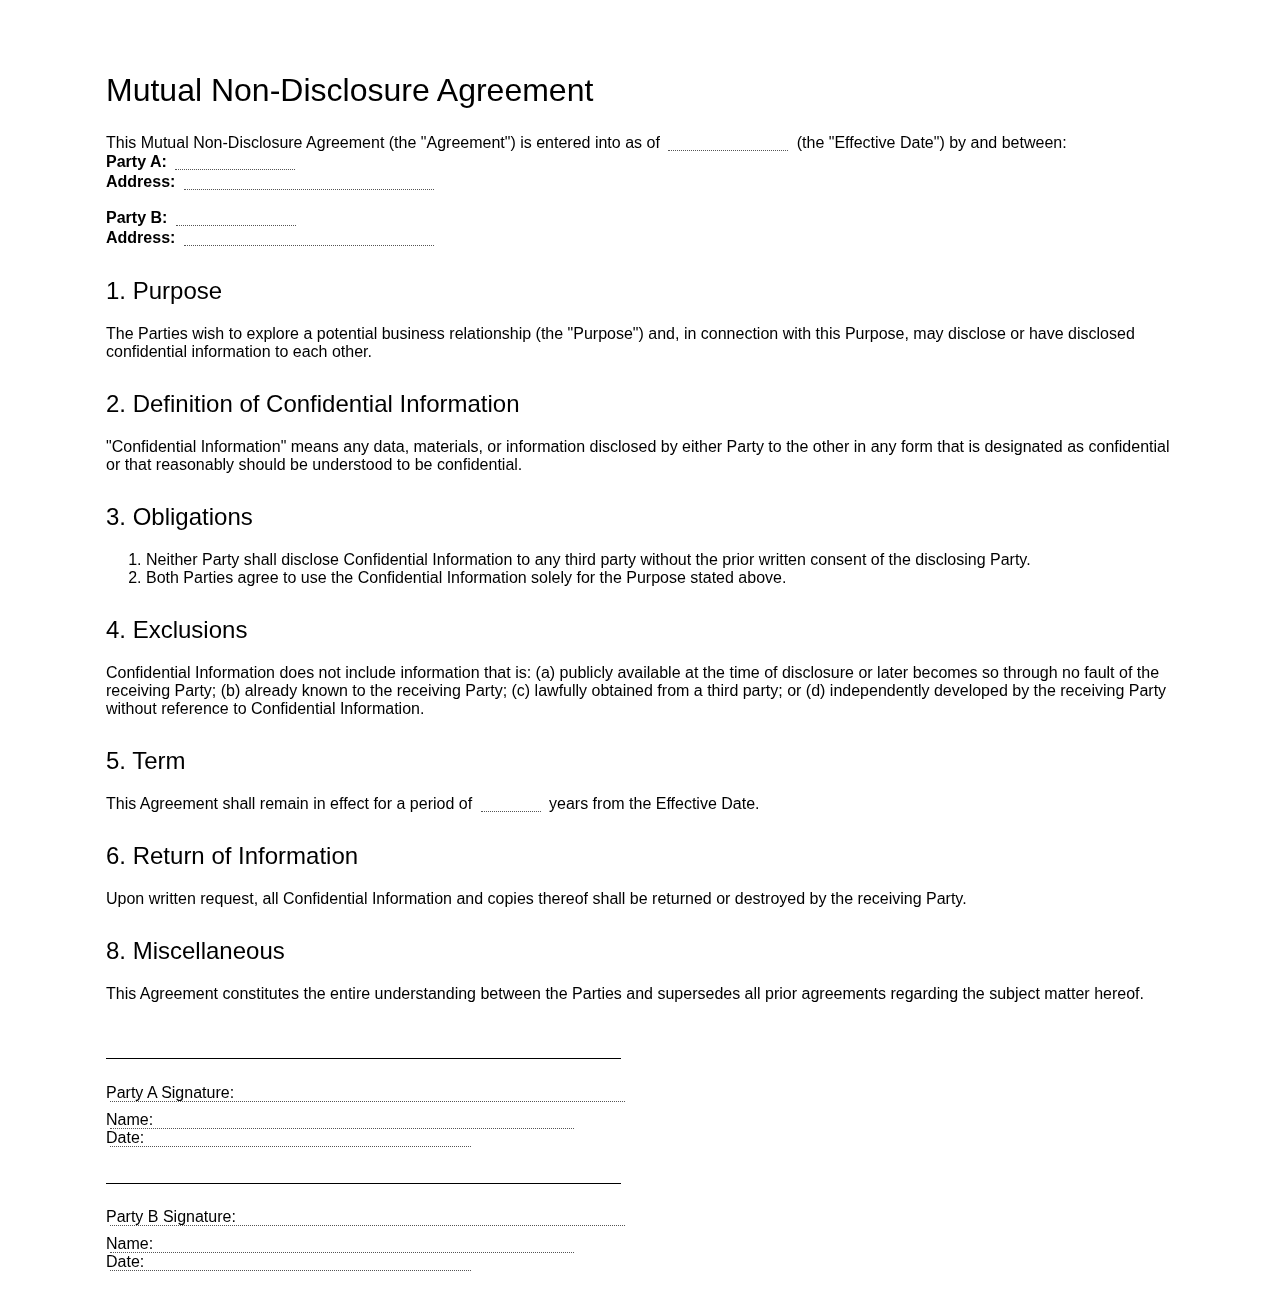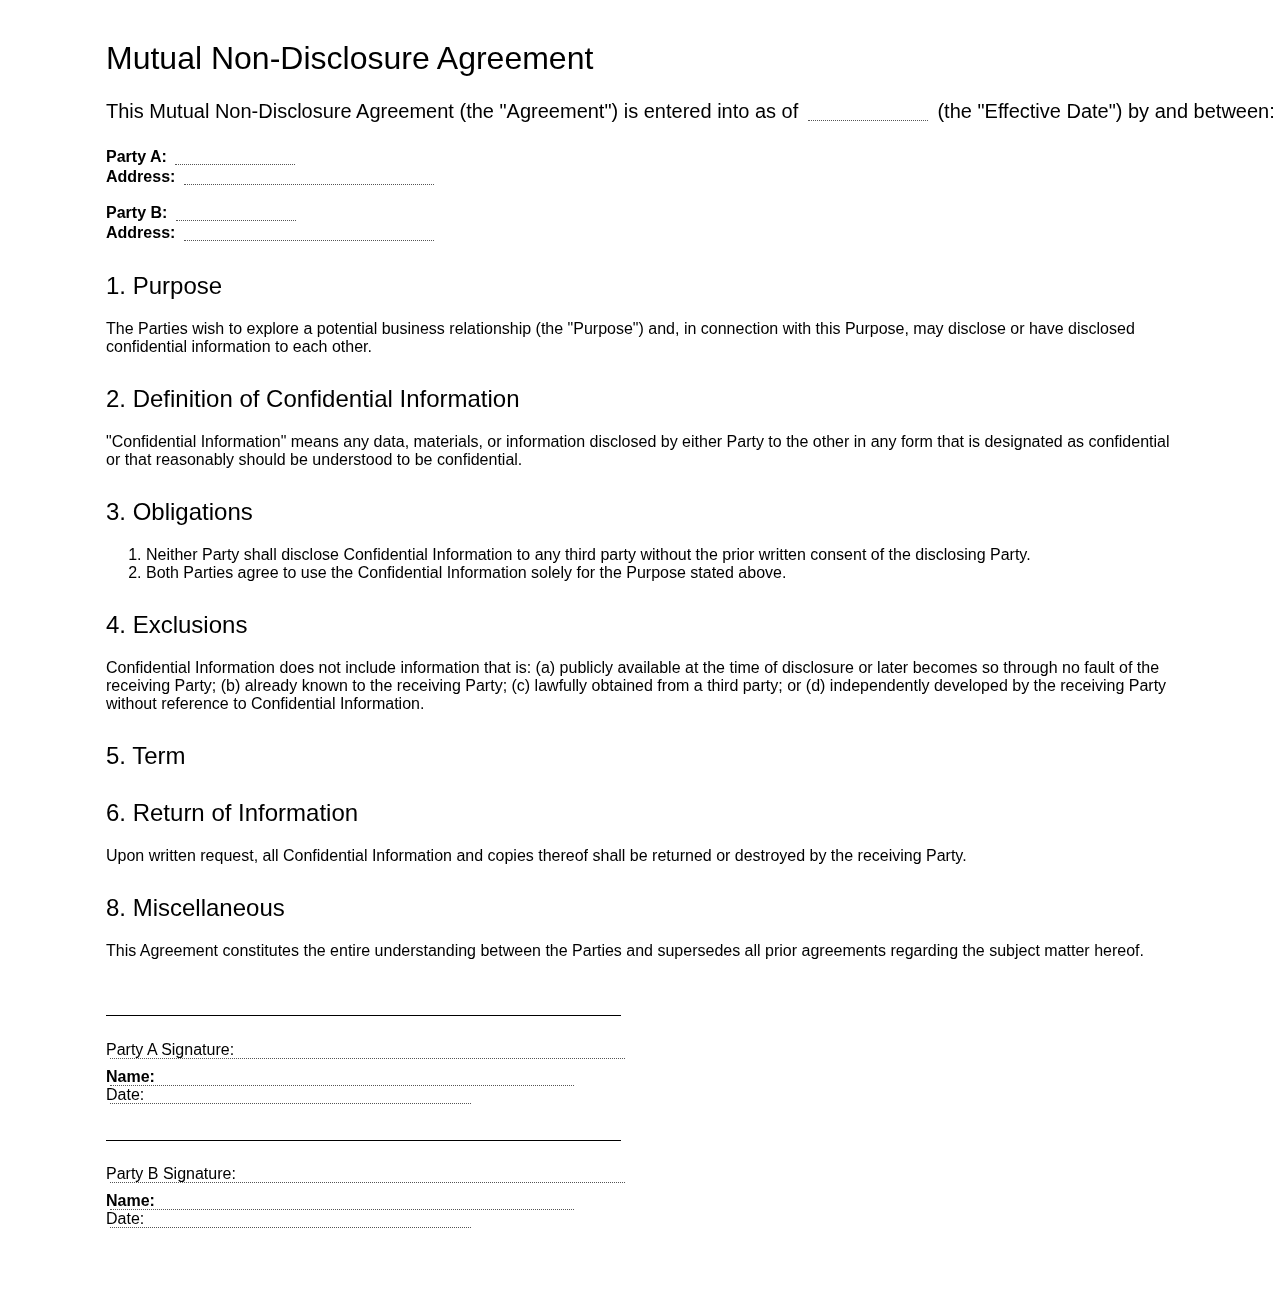--- a/index.html
+++ b/index.html
@@ -11,50 +11,50 @@
       width: 1278px;
       height: 1300px;
       position: relative;
       overflow: hidden;
       font-family: "Liberation Sans", sans-serif;
       color: #000000;
     }
     .page {
       position: absolute;
       left: 106px;
-      top: 0;
+      top: 16px;
       width: 1066px;
-      padding-top: 40px;
+      padding-top: 56px;
     }
     h1 {
       margin: 0;
       font-size: 32px;
       font-weight: normal;
       line-height: 37px;
       white-space: nowrap;
     }
     .intro {
       margin: 25px 0 0 0;
-      font-size: 20px;
+      font-size: 16px;
       line-height: 18px;
       white-space: nowrap;
     }
     .blank {
       display: inline-block;
       height: 14px;
       vertical-align: -3px;
       border-bottom: 1px dotted #555555;
       margin: 0 4px;
     }
     .party-block {
       font-size: 16px;
       font-weight: bold;
       line-height: 20px;
     }
-    .party-block.first { margin-top: 26px; }
+    .party-block.first { }
     .party-block.second { margin-top: 16px; }
     .party-row { white-space: nowrap; }
     h2 {
       margin: 29px 0 20px 0;
       font-size: 24px;
       font-weight: normal;
       line-height: 28px;
       white-space: nowrap;
     }
     p.body {
@@ -83,21 +83,21 @@
       border-top: 1px solid #000000;
     }
     .sig-row {
       position: relative;
       height: 18px;
       font-size: 16px;
       line-height: 18px;
       white-space: nowrap;
     }
     .sig-row.r1 { margin-top: 24.5px; }
-    .sig-row.r2 { margin-top: 9px; font-weight: bold; }
+    .sig-row.r2 { margin-top: 9px; }
     .sig-row.r3 { }
     .sig-line {
       position: absolute;
       left: 4px;
       top: 17px;
       height: 0;
       border-bottom: 1px dotted #555555;
     }
     .w100 { width: 515px; }
     .w90 { width: 464px; }
@@ -140,20 +140,21 @@
     </ol>
   </section>
 
   <section>
     <h2>4. Exclusions</h2>
     <p class="body">Confidential Information does not include information that is: (a) publicly available at the time of disclosure or later becomes so through no fault of the receiving Party; (b) already known to the receiving Party; (c) lawfully obtained from a third party; or (d) independently developed by the receiving Party without reference to Confidential Information.</p>
   </section>
 
   <section>
     <h2>5. Term</h2>
+    <p class="body term"><span>This Agreement shall remain in effect for a period of</span> <span class="blank" style="width:60px"></span> <span>years from the Effective Date.</span></p>
   </section>
 
   <section>
     <h2>6. Return of Information</h2>
     <p class="body">Upon written request, all Confidential Information and copies thereof shall be returned or destroyed by the receiving Party.</p>
   </section>
 
   <section>
     <h2>8. Miscellaneous</h2>
     <p class="body">This Agreement constitutes the entire understanding between the Parties and supersedes all prior agreements regarding the subject matter hereof.</p>

